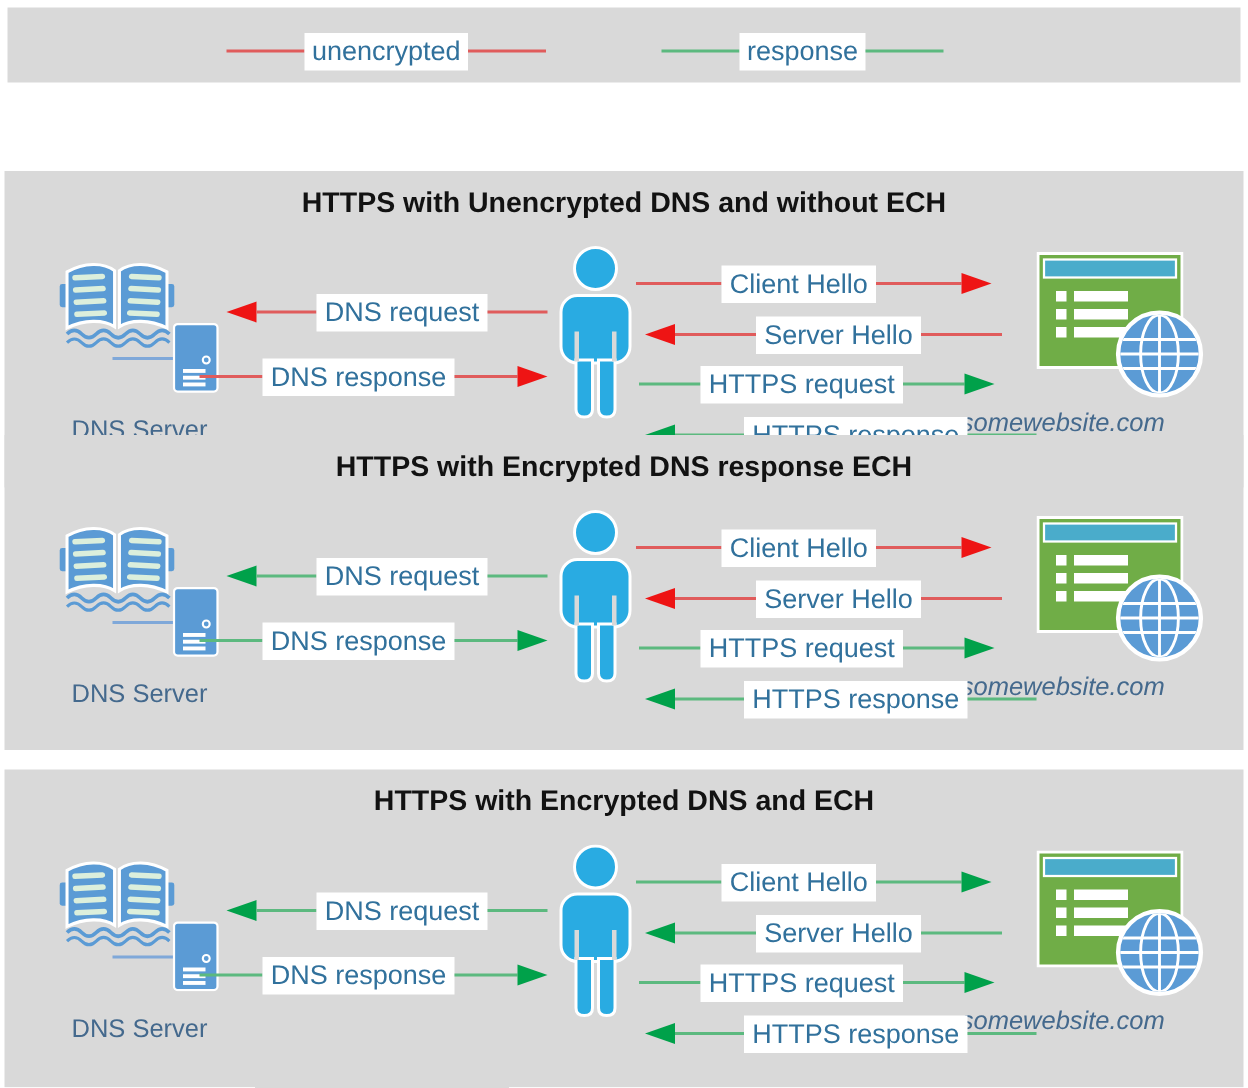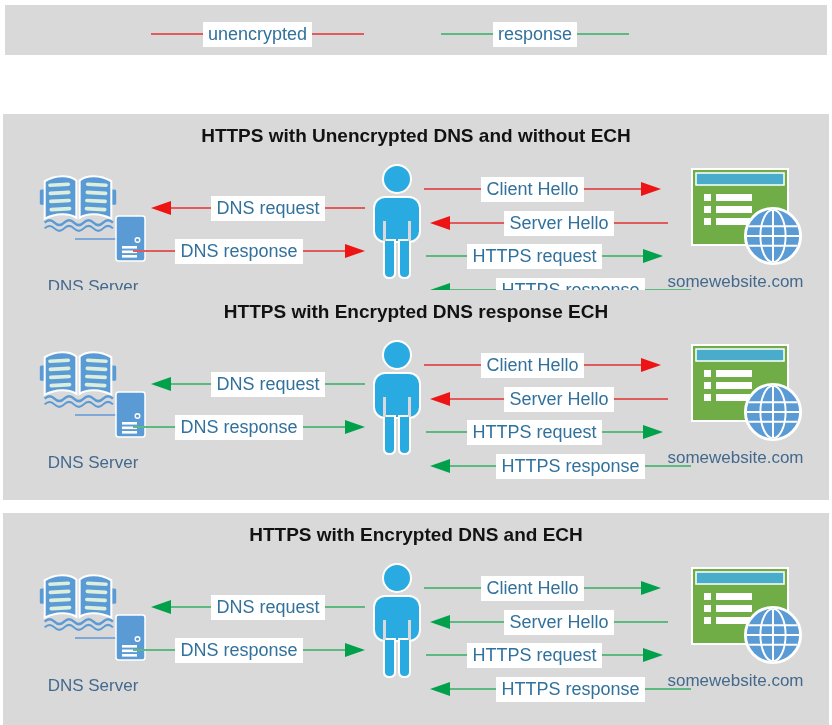--- a/index.html
+++ b/index.html
@@ -18,21 +18,21 @@
   .legend-line.line-enc{background:var(--enc-line);}
 
   
   .panel{position:absolute;left:3px;width:826px;background:var(--panel-bg);}
   .panel-title{
     margin:0;padding-top:11px;text-align:center;
     font-size:19px;font-weight:bold;color:var(--title-text);
   }
   .caption{position:absolute;text-align:center;font-size:17px;color:var(--caption-text);}
   .dns-caption{left:20px;top:163px;width:140px;}
-  .site-caption{left:650px;top:158px;width:165px;}
+  .site-caption{left:623px;top:158px;width:165px;font-style:italic;}
 
   
   .book{position:absolute;left:36px;top:56px;width:78px;height:68px;}
   .connector{position:absolute;left:72px;top:124px;width:42px;height:2px;background:var(--connector-blue);}
   .server{position:absolute;left:112px;top:101px;width:31px;height:47px;}
   .person{position:absolute;left:366px;top:50px;width:56px;height:116px;}
   .window{position:absolute;left:688px;top:54px;width:98px;height:78px;}
   .globe{position:absolute;left:739px;top:91px;width:62px;height:62px;}
 
   

